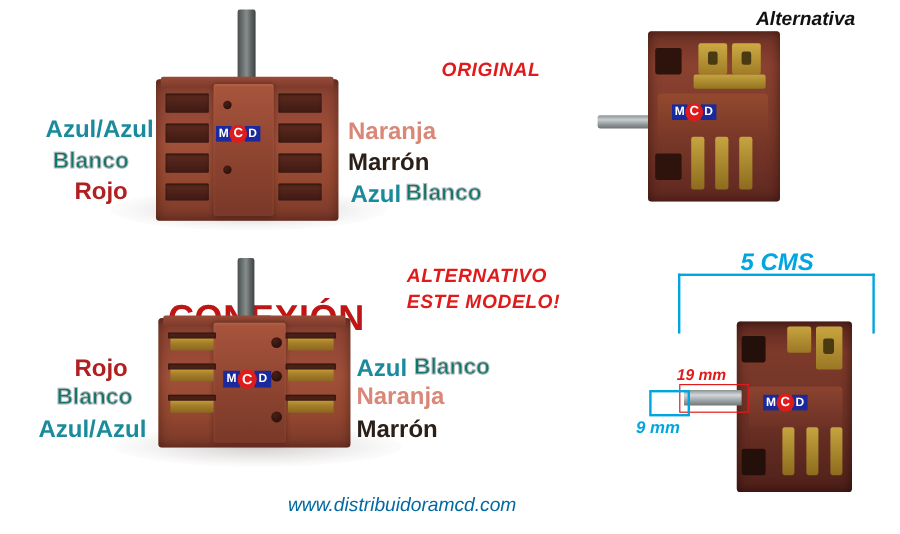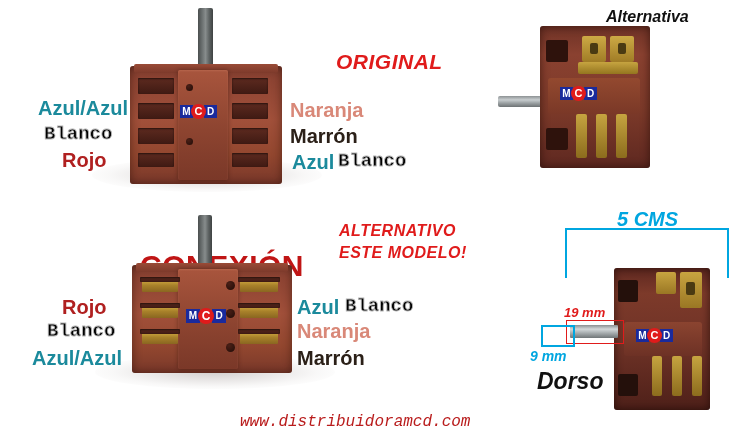--- a/index.html
+++ b/index.html
@@ -13,40 +13,39 @@
   #stage{position:relative;width:750px;height:445px;}
   .abs{position:absolute;}
 
   
   .lbl{font-weight:bold;white-space:nowrap;line-height:1;}
   .lbl-azul{color:#1b8a9c;}
   .lbl-rojo{color:#b02020;}
   .lbl-naranja{color:#d98878;}
   .lbl-marron{color:#2b2018;}
   .lbl-blanco{
-    color:#000000;
+    color:#0f766e;
     -webkit-text-stroke:0.8px #b9b9b9;
     text-shadow:0 0 1px #cfcfcf;
-    font-family:Liberation Mono, monospace;
   }
   .red-italic{
     color:#e01b1b;font-weight:bold;font-style:italic;
     letter-spacing:.5px;white-space:nowrap;
   }
   .title-red{
     color:#c01515;font-weight:bold;white-space:nowrap;
     letter-spacing:.5px;
   }
   .blk-italic{color:#111;font-weight:bold;font-style:italic;white-space:nowrap;}
   .cyan-txt{color:#00a6e0;font-weight:bold;font-style:italic;white-space:nowrap;}
   .red-txt{color:#e01b1b;font-weight:bold;font-style:italic;white-space:nowrap;}
   .dorso{color:#111;font-weight:bold;font-style:italic;white-space:nowrap;}
   .url{
-    color:#b91c1c;font-style:italic;white-space:nowrap;
-    font-family:Liberation Mono, monospace;
+    color:#0369a1;font-style:italic;white-space:nowrap;
+    font-family:Liberation Sans, sans-serif;
   }
 
   
   .sw{position:absolute;}
   .sw-shadow{
     position:absolute;border-radius:50%;
     background:radial-gradient(ellipse at center, rgba(140,130,128,.38) 0%, rgba(200,195,193,.12) 60%, rgba(255,255,255,0) 78%);
   }
   .sw-shaft{
     position:absolute;
@@ -138,32 +137,32 @@
     <div class="screwhole" style="left:66px;top:76px;width:7px;height:7px;"></div>
     <div class="screwhole" style="left:66px;top:130px;width:7px;height:7px;"></div>
 
     <div class="mcd" style="left:60px;top:96px;font-size:13px;">
       <span class="sq" style="width:13px;height:13px;font-size:10px;">M</span>
       <span class="circ" style="width:15px;height:15px;font-size:11px;margin:0 -2px;">C</span>
       <span class="sq" style="width:13px;height:13px;font-size:10px;">D</span>
     </div>
   </div>
 
-  <div class="abs red-italic" style="left:336px;top:50px;font-size:21px;">ORIGINAL</div>
+  <div class="abs red-italic" style="left:368px;top:50px;font-size:16px;">ORIGINAL</div>
 
   <div class="abs lbl lbl-azul" style="left:38px;top:98px;font-size:20px;">Azul/Azul</div>
   <div class="abs lbl lbl-blanco" style="left:44px;top:125px;font-size:19px;">Blanco</div>
   <div class="abs lbl lbl-rojo" style="left:62px;top:150px;font-size:20px;">Rojo</div>
 
   <div class="abs lbl lbl-naranja" style="left:290px;top:100px;font-size:20px;">Naranja</div>
   <div class="abs lbl lbl-marron" style="left:290px;top:126px;font-size:20px;">Marrón</div>
   <div class="abs lbl lbl-azul" style="left:292px;top:152px;font-size:20px;">Azul</div>
   <div class="abs lbl lbl-blanco" style="left:338px;top:152px;font-size:19px;">Blanco</div>
 
-  <div class="abs blk-italic" style="left:606px;top:8px;font-size:16px;">Alternativa</div>
+  <div class="abs blk-italic" style="left:630px;top:8px;font-size:16px;">Alternativa</div>
 
   <div class="sw abs" style="left:498px;top:18px;width:180px;height:160px;">
 
     <div class="abs" style="left:0px;top:78px;width:52px;height:11px;background:linear-gradient(180deg,#8d9294 0%,#c8cdcf 35%,#9aa0a2 65%,#6d7274 100%);border-radius:2px;"></div>
 
     <div class="abs" style="left:42px;top:8px;width:110px;height:142px;background:linear-gradient(180deg,#6e3226 0%,#8a4130 20%,#7b3929 60%,#5e2820 100%);border-radius:3px;box-shadow:inset 0 0 10px rgba(25,6,3,.6);"></div>
 
     <div class="abs" style="left:48px;top:22px;width:22px;height:22px;background:#2e120c;border-radius:2px;"></div>
     <div class="abs" style="left:48px;top:110px;width:22px;height:22px;background:#2e120c;border-radius:2px;"></div>
 
@@ -264,17 +263,16 @@
   </div>
 
   <div class="abs" style="left:570px;top:325px;width:48px;height:13px;background:linear-gradient(180deg,#8a8f91 0%,#d3d8da 32%,#a6acae 62%,#707678 100%);border-radius:1px;"></div>
 
   <div class="red-box abs" style="left:566px;top:320px;width:56px;height:22px;"></div>
   <div class="abs red-txt" style="left:564px;top:305px;font-size:13px;">19 mm</div>
 
   <div class="cyan-box abs" style="left:541px;top:325px;width:30px;height:18px;"></div>
   <div class="abs cyan-txt" style="left:530px;top:348px;font-size:14px;">9 mm</div>
 
-  <div class="abs dorso" style="left:537px;top:368px;font-size:23px;">Dorso</div>
 
   <div class="abs url" style="left:240px;top:413px;font-size:16px;">www.distribuidoramcd.com</div>
 
 </div>
 
 </body></html>

